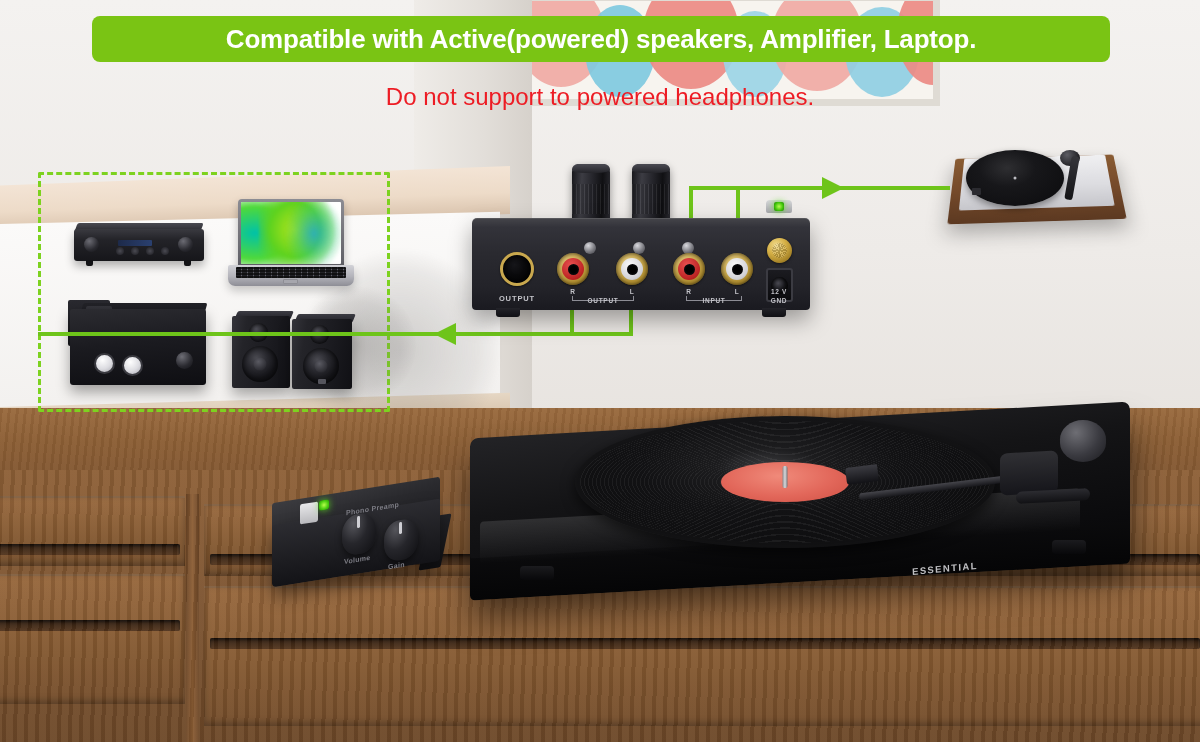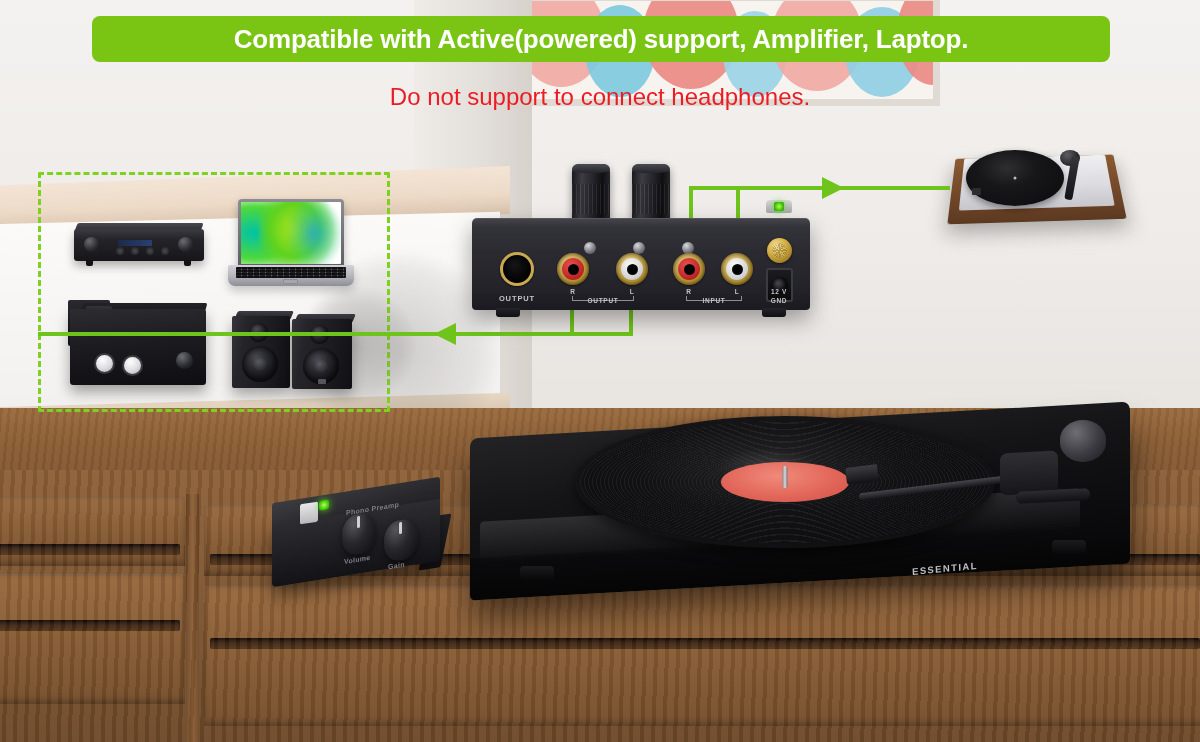--- a/index.html
+++ b/index.html
@@ -697,19 +697,19 @@
     <div class="bracket" style="left:214px;top:78px;width:56px;"></div>
     <div class="silk small" style="left:216px;top:79px;width:52px;">INPUT</div>
 
     <div class="silk small" style="left:288px;top:70px;width:38px;">12 V</div>
     <div class="silk small" style="left:288px;top:79px;width:38px;">GND</div>
   </div>
   <div class="dev-foot" style="left:496px;"></div>
   <div class="dev-foot" style="left:762px;"></div>
 
   <div class="banner-green">
-    <span>Compatible with Active(powered) support, Amplifier, Laptop.</span>
+    <span>Compatible with Active(powered) speakers, Amplifier, Laptop.</span>
   </div>
   <div class="banner-red">
-    <span>Do not support to connect headphones.</span>
+    <span>Do not support to powered headphones.</span>
   </div>
 
 </div>
 
 </body></html>

